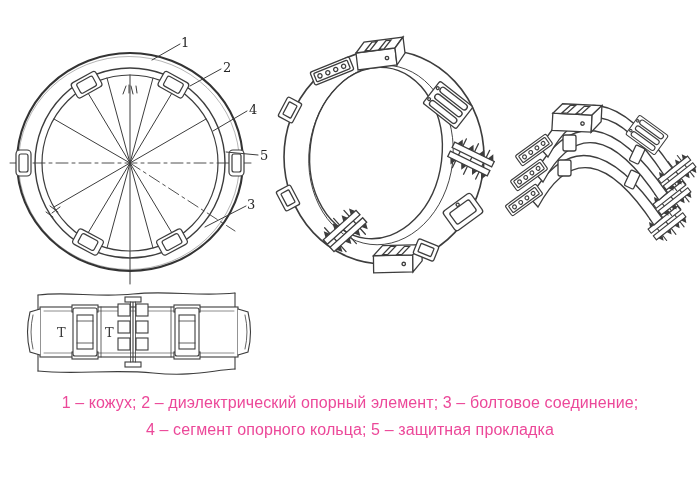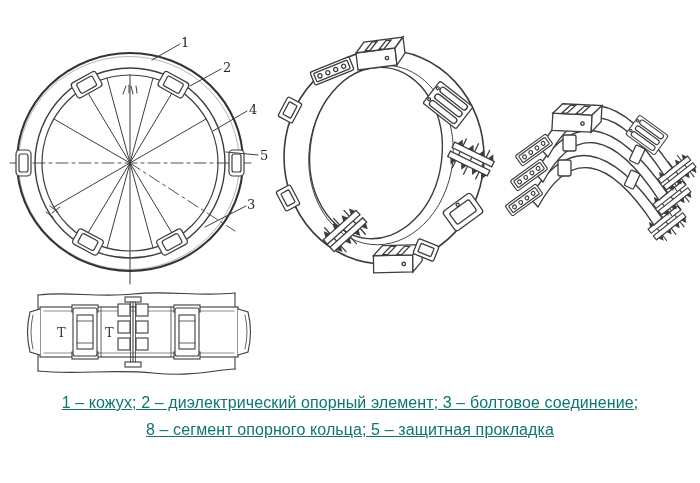--- a/index.html
+++ b/index.html
@@ -1,20 +1,20 @@
 <!DOCTYPE html>
 <html><head>
 <meta charset="utf-8">
 <style>
   html,body{margin:0;padding:0;background:#fff;}
   .page{position:relative;width:700px;height:483px;background:#ffffff;overflow:hidden;
         font-family:"Liberation Sans",sans-serif;}
   .v{position:absolute;display:block;}
   .caption{position:absolute;left:0;top:389px;width:100%;text-align:center;
-           font:400 16px/27px "Liberation Sans",sans-serif;color:#0f766e;letter-spacing:.1px;text-decoration:underline;}
+           font:400 16px/27px "Liberation Sans",sans-serif;color:#ec4899;letter-spacing:.1px;}
   .callout-num{font-family:"DejaVu Serif",serif;font-size:13px;fill:#262626;}
   .t-label{font-family:"DejaVu Serif",serif;font-size:13px;fill:#3a3a3a;}
 </style>
 </head>
 <body>
 
 <div class="page">
 
   <svg class="v" style="left:0;top:0" width="280" height="292" viewBox="0 0 280 292">
     <g stroke="#3d3d3d" fill="none" stroke-width="1.2" stroke-linecap="round">
@@ -278,16 +278,16 @@
 
       <g stroke="none">
         <text class="t-label" x="44" y="56">Т</text>
         <text class="t-label" x="92" y="56">Т</text>
       </g>
     </g>
   </svg>
 
   <div class="caption">
     <div>1 – кожух; 2 – диэлектрический опорный элемент; 3 – болтовое соединение;</div>
-    <div>8 – сегмент опорного кольца; 5 – защитная прокладка</div>
+    <div>4 – сегмент опорного кольца; 5 – защитная прокладка</div>
   </div>
 
 </div>
 
 </body></html>

